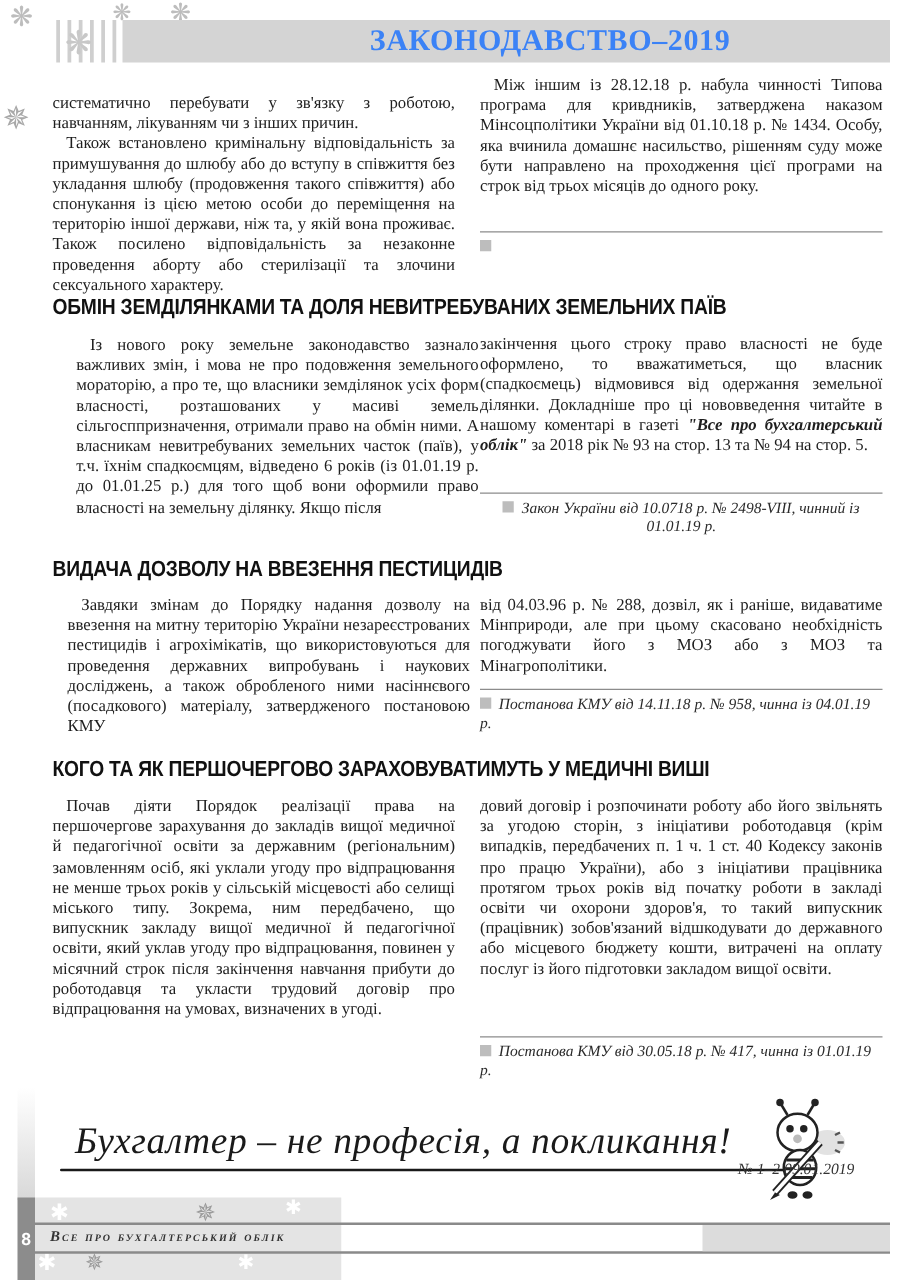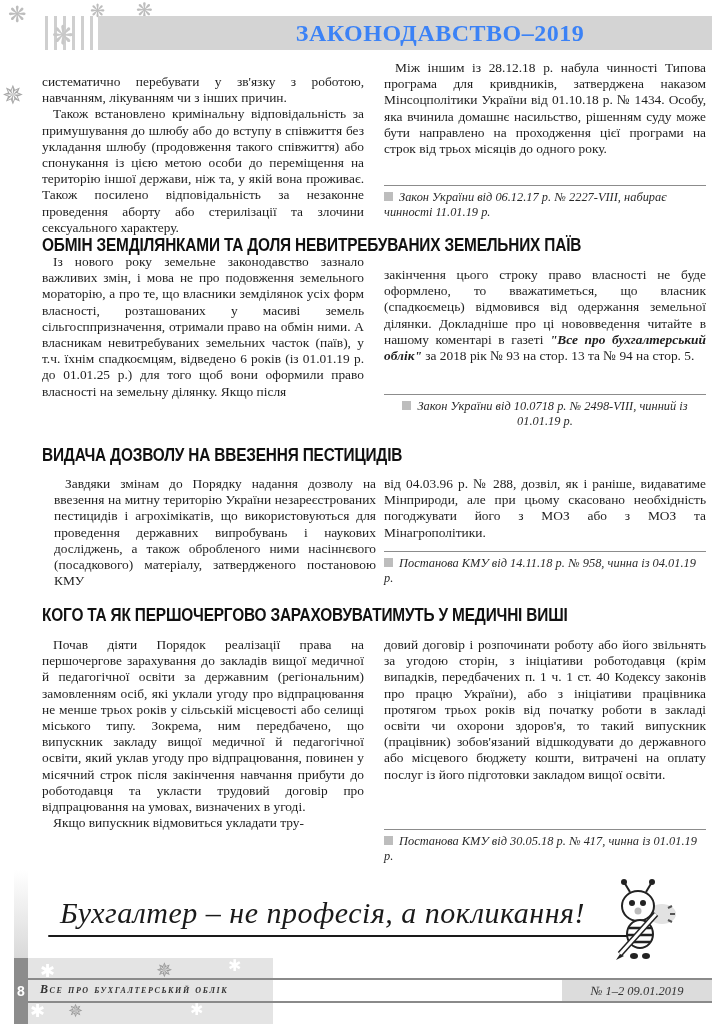--- a/index.html
+++ b/index.html
@@ -38,21 +38,21 @@
   .bee { position: absolute; left: 604px; top: 878px; width: 80px; height: 84px; }
 
   
   .foot-left-bar { position: absolute; left: 14px; top: 958px; width: 14px; height: 66px; background: #8c8c8c; }
   .foot-num { position: absolute; left: 14px; top: 983px; width: 14px; text-align: center; font-family: "Liberation Sans", sans-serif; font-weight: bold; font-size: 14px; color: #ffffff; }
   .foot-gray { position: absolute; left: 28px; top: 958px; width: 245px; height: 66px; background: #e4e4e4; }
   .foot-line1 { position: absolute; left: 28px; top: 978px; width: 684px; height: 2px; background: #8a8a8a; }
   .foot-line2 { position: absolute; left: 28px; top: 1001px; width: 684px; height: 2px; background: #8a8a8a; }
   .foot-pub { position: absolute; left: 40px; top: 982px; font-style: italic; font-weight: bold; font-size: 12px; letter-spacing: 1.6px; color: #333; font-variant: small-caps; }
   .foot-issue-bg { position: absolute; left: 562px; top: 980px; width: 150px; height: 21px; background: #dcdcdc; }
-  .foot-issue { position: absolute; left: 562px; top: 984px; width: 150px; text-align: center; font-style: italic; font-size: 12.5px; color: #333; }
+  .foot-issue { position: absolute; left: 562px; top: 928px; width: 150px; text-align: center; font-style: italic; font-size: 12.5px; color: #333; }
 </style>
 </head>
 <body>
 
 <div class="snow" style="left:8px;top:4px;font-size:22px;">❋</div>
 <div class="snow" style="left:90px;top:2px;font-size:18px;">❋</div>
 <div class="snow" style="left:136px;top:0px;font-size:20px;">❋</div>
 <div class="hdr-stripes">
   <i style="left:0"></i>
     <i style="left:9px"></i>
@@ -67,25 +67,25 @@
 <div class="snow" style="left:2px;top:82px;font-size:26px;color:#a8a8a8;">✵</div>
 
 <div class="col left" style="top:60px;margin-top:14px;">
   <p class="noind">систематично перебувати у зв'язку з роботою, навчанням, лікуванням чи з інших причин.</p>
   <p>Також встановлено кримінальну відповідальність за примушування до шлюбу або до вступу в співжиття без укладання шлюбу (продовження такого співжиття) або спонукання із цією метою особи до переміщення на територію іншої держави, ніж та, у якій вона проживає. Також посилено відповідальність за незаконне проведення аборту або стерилізації та злочини сексуального характеру.</p>
 </div>
 <div class="col right" style="top:60px;">
   <p>Між іншим із 28.12.18 р. набула чинності Типова програма для кривдників, затверджена наказом Мінсоцполітики України від 01.10.18 р. № 1434. Особу, яка вчинила домашнє насильство, рішенням суду може бути направлено на проходження цієї програми на строк від трьох місяців до одного року.</p>
 </div>
 <div class="src" style="top:185px;">
-  <span class="sq"></span><span>Закон України від 06.12.17 р. № 2227-VIII, набирає чинності 11.01.19 р.</span>
+  <span class="sq"></span>
 </div>
 
 <div class="section-title" style="top:234px;">ОБМІН ЗЕМДІЛЯНКАМИ ТА ДОЛЯ НЕВИТРЕБУВАНИХ ЗЕМЕЛЬНИХ ПАЇВ</div>
-<div class="col left" style="top:254px;">
+<div class="col left" style="top:268px;margin-left:19px;">
   <p>Із нового року земельне законодавство зазнало важливих змін, і мова не про подовження земельного мораторію, а про те, що власники земділянок усіх форм власності, розташованих у масиві земель сільгосппризначення, отримали право на обмін ними. А власникам невитребуваних земельних часток (паїв), у т.ч. їхнім спадкоємцям, відведено 6 років (із 01.01.19 р. до 01.01.25 р.) для того щоб вони оформили право власності на земельну ділянку. Якщо після</p>
 </div>
 <div class="col right" style="top:267px;">
   <p class="noind"><span>закінчення цього строку право власності не буде оформлено, то вважатиметься, що власник (спадкоємець) відмовився від одержання земельної ділянки. Докладніше про ці нововведення читайте в нашому коментарі в газеті </span><span class="bold-it">"Все про бухгалтерський облік"</span><span> за 2018 рік № 93 на стор. 13 та № 94 на стор. 5.</span></p>
 </div>
 <div class="src" style="top:394px;text-align:center;">
   <span class="sq"></span><span>Закон України від 10.0718 р. № 2498-VIII, чинний із 01.01.19 р.</span>
 </div>
 
 <div class="section-title" style="top:444px;">ВИДАЧА ДОЗВОЛУ НА ВВЕЗЕННЯ ПЕСТИЦИДІВ</div>
@@ -95,21 +95,20 @@
 <div class="col right" style="top:476px;">
   <p class="noind">від 04.03.96 р. № 288, дозвіл, як і раніше, видаватиме Мінприроди, але при цьому скасовано необхідність погоджувати його з МОЗ або з МОЗ та Мінагрополітики.</p>
 </div>
 <div class="src" style="top:551px;">
   <span class="sq"></span><span>Постанова КМУ від 14.11.18 р. № 958, чинна із 04.01.19 р.</span>
 </div>
 
 <div class="section-title" style="top:604px;">КОГО ТА ЯК ПЕРШОЧЕРГОВО ЗАРАХОВУВАТИМУТЬ У МЕДИЧНІ ВИШІ</div>
 <div class="col left" style="top:637px;">
   <p>Почав діяти Порядок реалізації права на першочергове зарахування до закладів вищої медичної й педагогічної освіти за державним (регіональним) замовленням осіб, які уклали угоду про відпрацювання не менше трьох років у сільській місцевості або селищі міського типу. Зокрема, ним передбачено, що випускник закладу вищої медичної й педагогічної освіти, який уклав угоду про відпрацювання, повинен у місячний строк після закінчення навчання прибути до роботодавця та укласти трудовий договір про відпрацювання на умовах, визначених в угоді.</p>
-  <p>Якщо випускник відмовиться укладати тру-</p>
 </div>
 <div class="col right" style="top:637px;">
   <p class="noind">довий договір і розпочинати роботу або його звільнять за угодою сторін, з ініціативи роботодавця (крім випадків, передбачених п. 1 ч. 1 ст. 40 Кодексу законів про працю України), або з ініціативи працівника протягом трьох років від початку роботи в закладі освіти чи охорони здоров'я, то такий випускник (працівник) зобов'язаний відшкодувати до державного або місцевого бюджету кошти, витрачені на оплату послуг із його підготовки закладом вищої освіти.</p>
 </div>
 <div class="src" style="top:829px;">
   <span class="sq"></span><span>Постанова КМУ від 30.05.18 р. № 417, чинна із 01.01.19 р.</span>
 </div>
 
 <div style="position:absolute;left:14px;top:870px;width:14px;height:90px;background:linear-gradient(#fff,#d8d8d8);"></div>
 <div class="slogan">Бухгалтер – не професія, а покликання!</div>

